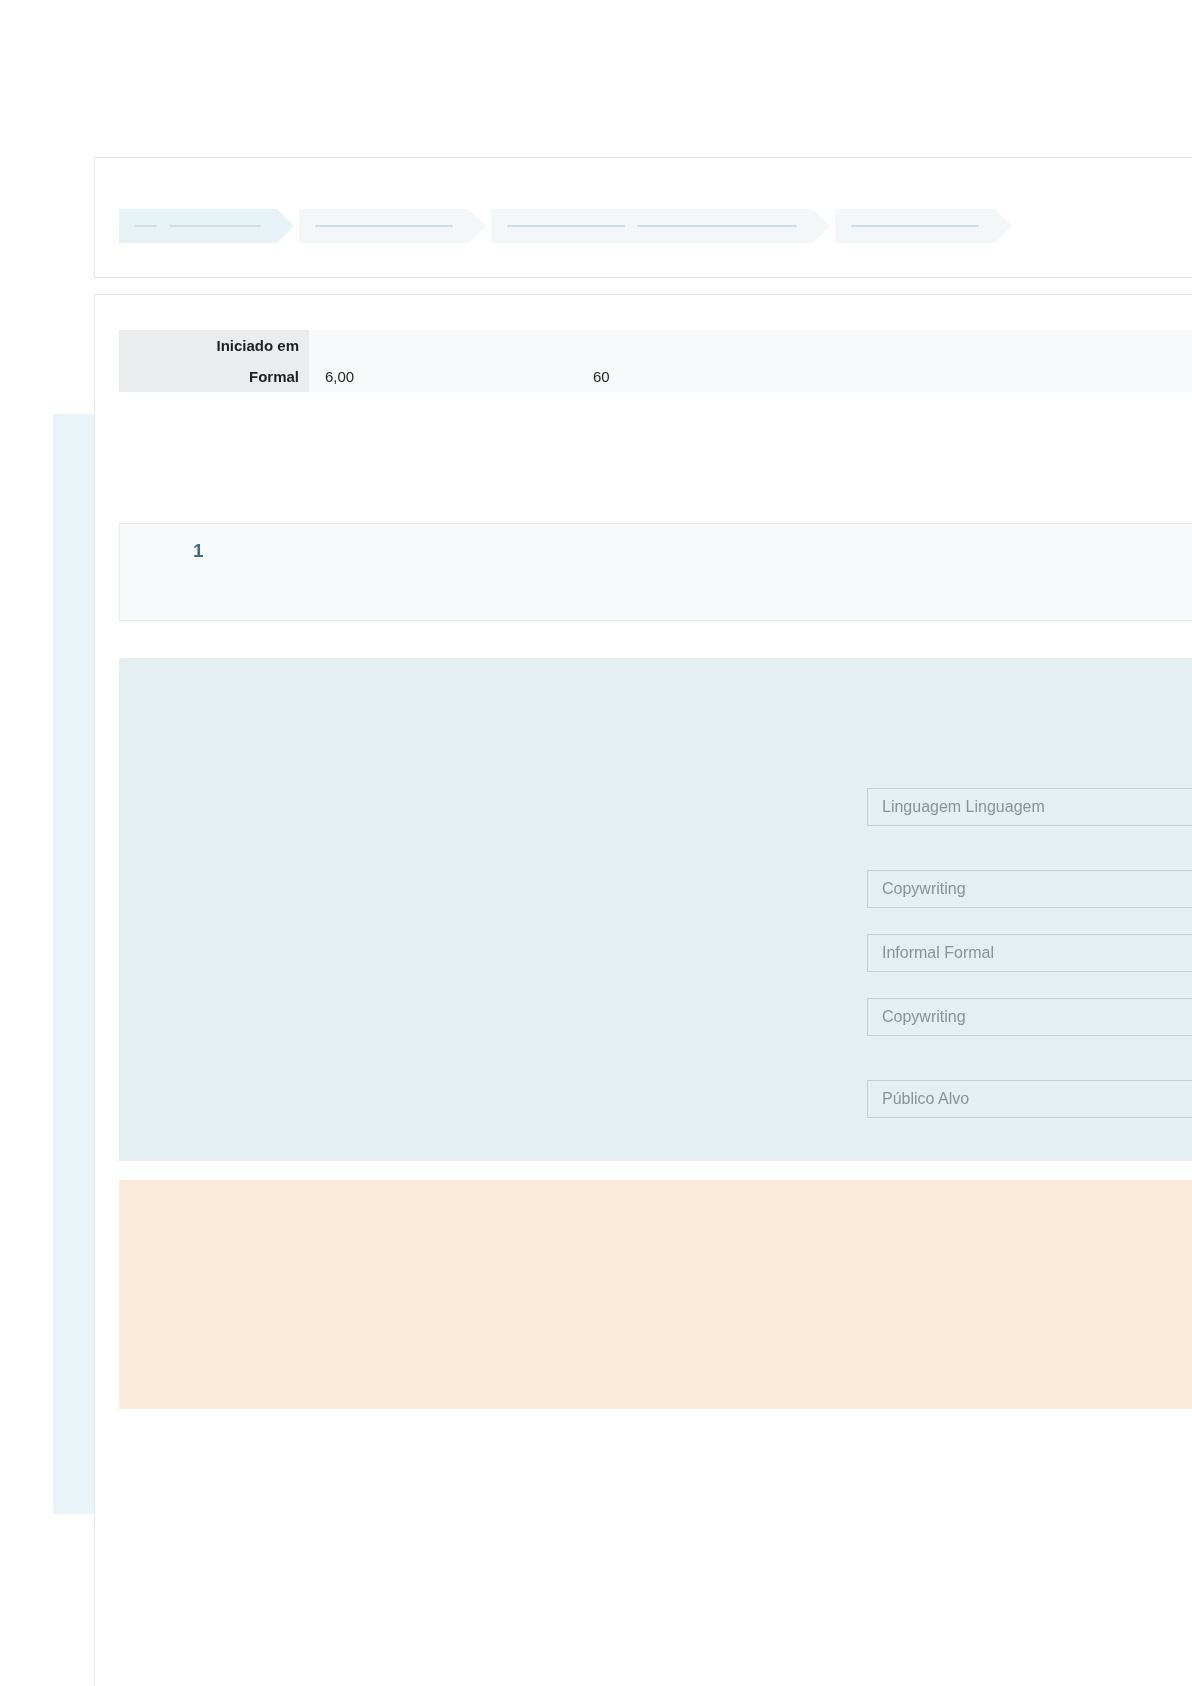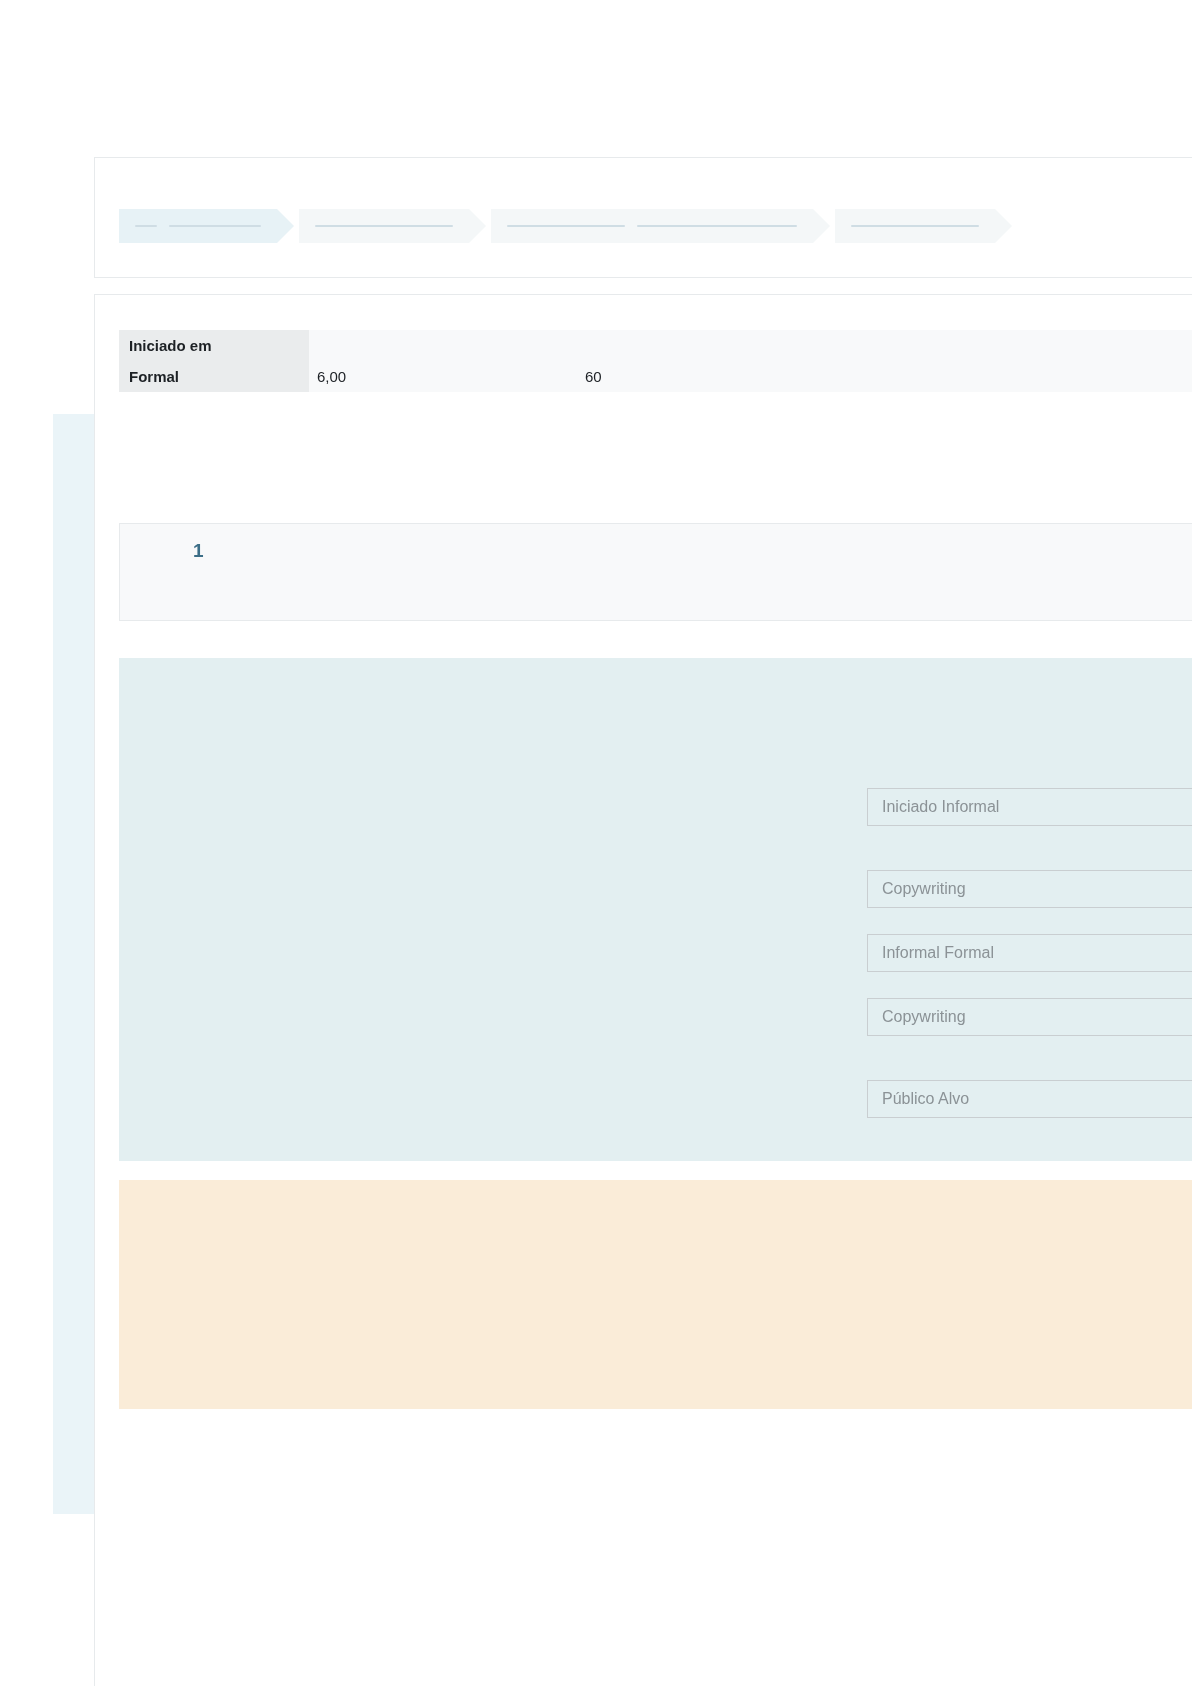--- a/index.html
+++ b/index.html
@@ -119,30 +119,30 @@
     left: 24px;
     top: 35px;
     width: 1074px;
     border-collapse: collapse;
     font-size: 15px;
     color: #1d2125;
   }
   .summary-table tr { background: #f8f9fa; }
   .summary-table th {
     width: 170px;
-    text-align: left;
+    text-align: right;
     padding: 5px 10px;
     font-weight: bold;
     background: #eaeced;
     vertical-align: top;
     line-height: 1.4;
     margin-left: 44px;
   }
   .summary-table td {
-    padding: 5px 8px;
+    padding: 5px 16px;
     background: #f8f9fa;
     vertical-align: top;
     line-height: 1.4;
   }
   .grade-left { display: inline-block; width: 268px; }
 
   
   .question-box {
     position: absolute;
     left: 24px;
@@ -255,21 +255,21 @@
       </tbody>
     </table>
 
     <div class="question-box">
       <div class="question-number">1</div>
     </div>
 
     <div class="dd-area">
       <div class="drag-items">
         <div class="drag-item gap-large">
-          <span class="clip">Iniciado Informal</span>
+          <span class="clip">Linguagem Linguagem</span>
         </div>
         <div class="drag-item tight">
           <span class="clip">Copywriting</span>
         </div>
         <div class="drag-item tight">
           <span class="clip">Informal Formal</span>
         </div>
         <div class="drag-item gap-large">
           <span class="clip">Copywriting</span>
         </div>

